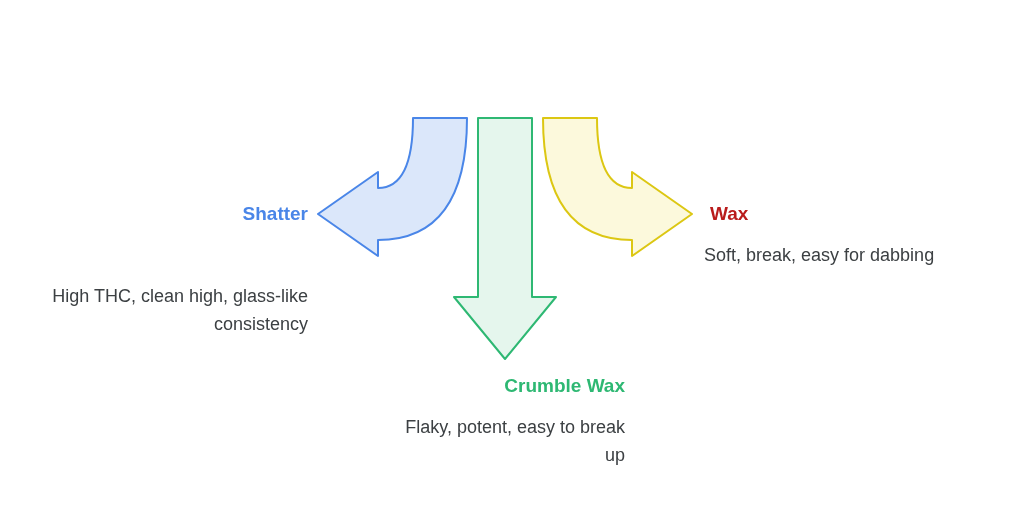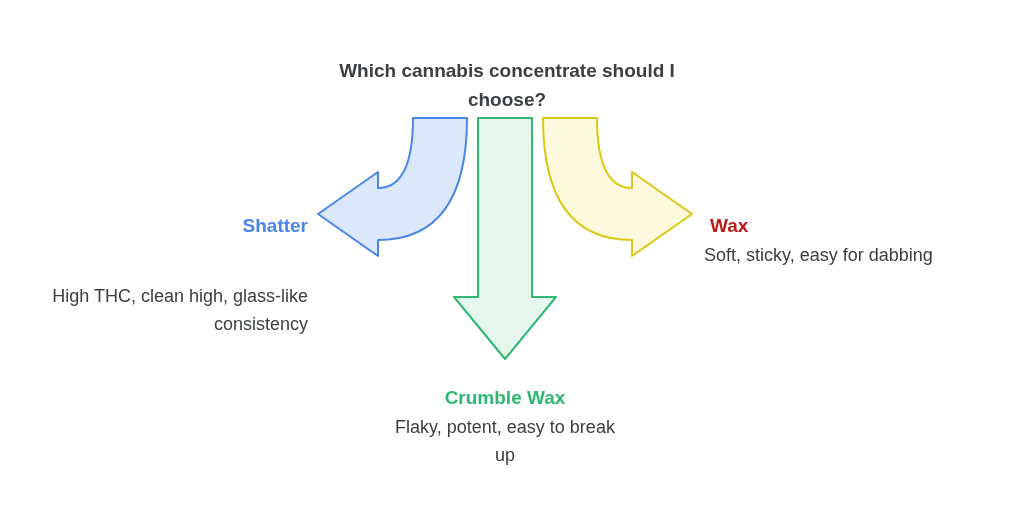--- a/index.html
+++ b/index.html
@@ -30,64 +30,62 @@
     font-weight: bold;
     line-height: 29px;
     color: #3c4043;
   }
 
   .branch-label {
     position: absolute;
     font-size: 19px;
     font-weight: bold;
     line-height: 24px;
-    margin-top: 12px;
   }
 
   .branch-desc {
     position: absolute;
     font-size: 18px;
     line-height: 28px;
     color: #3c4043;
   }
 
   .label-shatter { top: 202px; right: 716px; text-align: right; }
   .desc-shatter  { top: 241px; right: 716px; width: 262px; text-align: right; margin-top: 41px; }
 
   .label-wax { top: 202px; left: 710px; text-align: left; }
   .desc-wax  { top: 241px; left: 704px; width: 300px; text-align: left; }
 
-  .label-crumble { top: 374px; left: 385px; width: 240px; text-align: center; }
-  .desc-crumble  { top: 413px; left: 385px; width: 240px; text-align: center; }
+  .label-crumble { top: 374px; left: 385px; width: 240px; text-align: right; }
+  .desc-crumble  { top: 413px; left: 385px; width: 240px; text-align: right; }
 
   .c-blue   { color: #4a86e8; }
   .c-green  { color: #2eb873; }
   .c-yellow { color: #b91c1c; }
 </style>
 </head>
 <body>
 
 <div class="canvas">
 
-  <div class="diagram-title">Which cannabis concentrate should I choose?</div>
 
   <svg class="arrows-svg" viewBox="0 0 1024 520" xmlns="http://www.w3.org/2000/svg">
 
     <path stroke-width="2" stroke-linejoin="round" d="M413,118 Q413,188 378,188 L378,172 L318,214 L378,256 L378,240 Q467,240 467,118 Z" fill="#dbe7fa" stroke="#4a86e8"></path>
 
     <path stroke-width="2" stroke-linejoin="round" d="M478,118 L532,118 L532,297 L556,297 L505,359 L454,297 L478,297 Z" fill="#e5f6ed" stroke="#2eb873"></path>
 
     <path stroke-width="2" stroke-linejoin="round" d="M597,118 Q597,188 632,188 L632,172 L692,214 L632,256 L632,240 Q543,240 543,118 Z" fill="#fcf9dc" stroke="#dcc713"></path>
   </svg>
 
   <div class="branch-label label-shatter c-blue">Shatter</div>
 
   <div class="branch-desc desc-shatter">High THC, clean high, glass-like consistency</div>
 
   <div class="branch-label label-wax c-yellow">Wax</div>
 
-  <div class="branch-desc desc-wax">Soft, sticky, easy for dabbing</div>
+  <div class="branch-desc desc-wax">Soft, break, easy for dabbing</div>
 
   <div class="branch-label label-crumble c-green">Crumble Wax</div>
 
   <div class="branch-desc desc-crumble">Flaky, potent, easy to break up</div>
 
 </div>
 
 </body></html>

